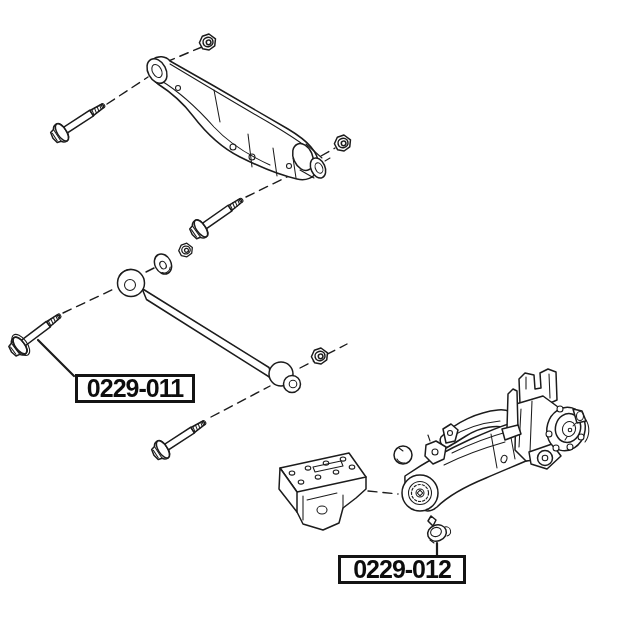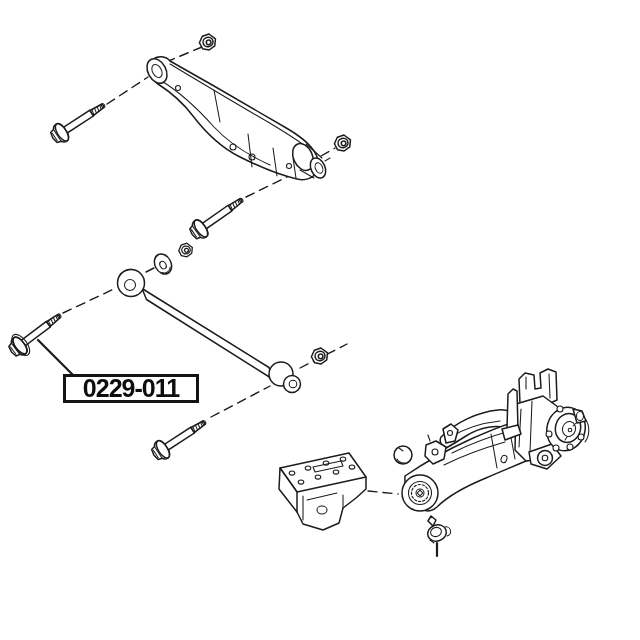--- a/index.html
+++ b/index.html
@@ -9,21 +9,21 @@
   .art *{vector-effect:none;}
   .ln{fill:none;stroke:#1c1c1c;stroke-width:1.5;stroke-linecap:round;stroke-linejoin:round;}
   .thin{stroke-width:1.05;}
   .fillw{fill:#ffffff;}
   .dash{stroke-dasharray:9 6;stroke-width:1.4;}
   .lead{stroke-width:2.2;}
   .gear{stroke-dasharray:2.2 2;stroke-width:1.2;}
   .part-label{position:absolute;box-sizing:border-box;border:3px solid #141414;background:#fff;
       display:flex;align-items:center;justify-content:center;font-weight:bold;font-size:25px;
       letter-spacing:-1px;color:#0d0d0d;line-height:1;cursor:pointer;}
-  .label1{left:63px;top:374px;width:136px;height:29px;}
+  .label1{left:75px;top:374px;width:120px;height:29px;}
   .label2{left:338px;top:555px;width:128px;height:29px;}
 </style>
 </head>
 <body>
 
 <div class="stage">
 
 <svg class="art" width="640" height="640" viewBox="0 0 640 640">
   <defs>
     <g id="bolt">
@@ -203,14 +203,17 @@
         <path class="ln thin" d="M 445,527 A 4,4 0 0 1 447,536 M 430,540 L 434,543"></path>
       </g>
     </g>
     <path class="ln lead" d="M 437,543 L 437,556"></path>
   </g>
 </svg>
 
 <div class="part-label label1">
   <span>0229-011</span>
 </div>
-
+<div class="part-label label2">
+  <span>0229-012</span>
 </div>
 
+</div>
+
 </body></html>

